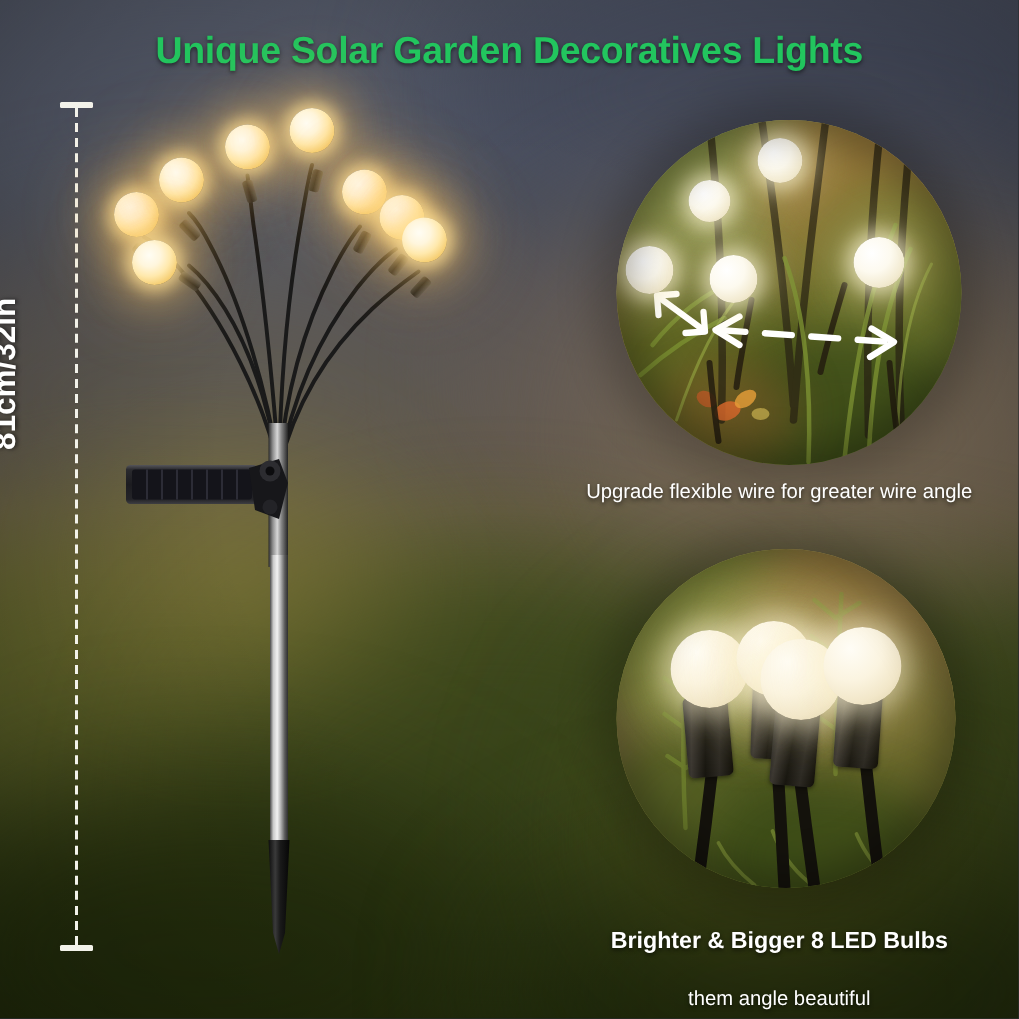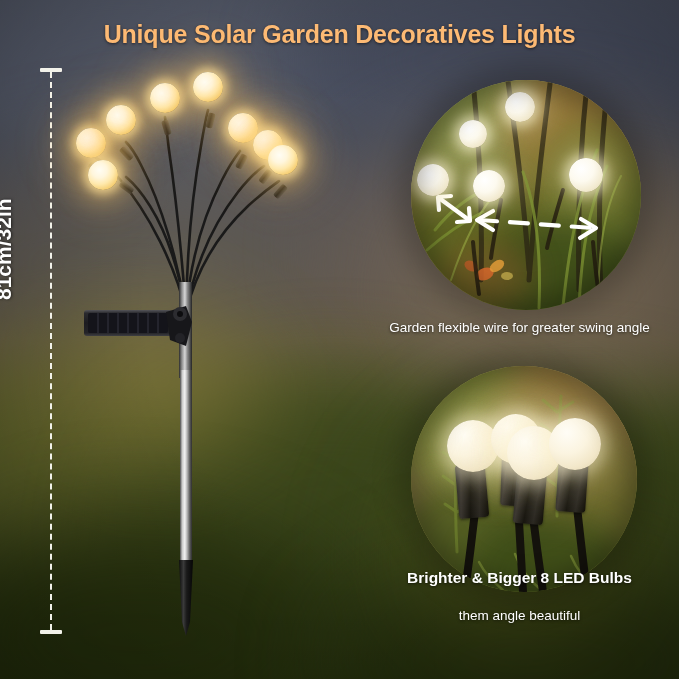--- a/index.html
+++ b/index.html
@@ -44,21 +44,21 @@
   .b11{left:60px;top:300px;width:200px;height:160px;background:#8a7d3c;opacity:.45;}
   .b12{left:420px;top:470px;width:200px;height:170px;background:#6d6a24;opacity:.35;}
   .bg-vignette{
     position:absolute;inset:0;
     background:radial-gradient(ellipse at 50% 46%,rgba(0,0,0,0) 40%,rgba(0,0,0,.28) 100%);
   }
 
   
   .title{
     position:absolute;left:0;right:0;top:20px;text-align:center;
-    color:#fdba74;font-size:25px;font-weight:bold;letter-spacing:-.2px;
+    color:#22c55e;font-size:25px;font-weight:bold;letter-spacing:-.2px;
     text-shadow:0 1px 3px rgba(0,0,0,.55);
     white-space:nowrap;
   }
 
   
   .ruler{position:absolute;left:40px;top:68px;height:566px;width:22px;}
   .ruler .line{
     position:absolute;left:10px;top:4px;bottom:4px;width:0;
     border-left:2px dashed #f2f2ea;
   }
@@ -125,21 +125,21 @@
     position:absolute;border-radius:4px;
     background:linear-gradient(95deg,#1b1b1b 0%,#3a3630 18%,#17150f 45%,#2b2822 72%,#121009 100%);
     box-shadow:0 1px 3px rgba(0,0,0,.5);
   }
 
   
   .caption{position:absolute;left:360px;width:319px;text-align:center;color:#fff;}
   .cap-title{font-size:15.5px;font-weight:bold;text-shadow:0 1px 3px rgba(0,0,0,.6);white-space:nowrap;}
   .cap-sub{font-size:13.5px;font-weight:normal;margin-top:3px;line-height:17px;text-shadow:0 1px 3px rgba(0,0,0,.6);}
   #caption-sway{top:316px;}
-  #caption-bulbs{top:569px;}
+  #caption-bulbs{top:619px;}
 </style>
 </head>
 <body>
 
 <div id="stage">
 
   <div class="bg-base"></div>
   <div class="bg-blob b1"></div>
   <div class="bg-blob b2"></div>
   <div class="bg-blob b3"></div>
@@ -312,21 +312,21 @@
     </svg>
 
     <div class="cbulb" style="left:94px;top:12px;width:30px;height:30px;"></div>
     <div class="cbulb" style="left:48px;top:40px;width:28px;height:28px;"></div>
     <div class="cbulb" style="left:6px;top:84px;width:32px;height:32px;"></div>
     <div class="cbulb" style="left:62px;top:90px;width:32px;height:32px;"></div>
     <div class="cbulb" style="left:158px;top:78px;width:34px;height:34px;"></div>
   </div>
 
   <div class="caption" id="caption-sway">
-    <div class="cap-sub">Garden flexible wire for greater swing angle</div>
+    <div class="cap-sub">Upgrade flexible wire for greater wire angle</div>
   </div>
 
   <div class="inset-glow" style="left:411px;top:366px;width:226px;height:226px;"></div>
   <div class="inset" id="inset-bulbs">
     <div class="ins-blob" style="left:-16px;top:-10px;width:150px;height:140px;background:#7e8c38;opacity:.8;"></div>
     <div class="ins-blob" style="left:84px;top:-24px;width:170px;height:150px;background:#96793f;opacity:.85;"></div>
     <div class="ins-blob" style="left:120px;top:60px;width:140px;height:160px;background:#6b6a2c;opacity:.7;"></div>
     <div class="ins-blob" style="left:-20px;top:110px;width:150px;height:150px;background:#4c5a1e;opacity:.8;"></div>
     <div class="ins-blob" style="left:60px;top:150px;width:160px;height:110px;background:#3a4a16;opacity:.85;"></div>
     <div class="ins-blob" style="left:30px;top:20px;width:120px;height:110px;background:#8f8a46;opacity:.45;"></div>

